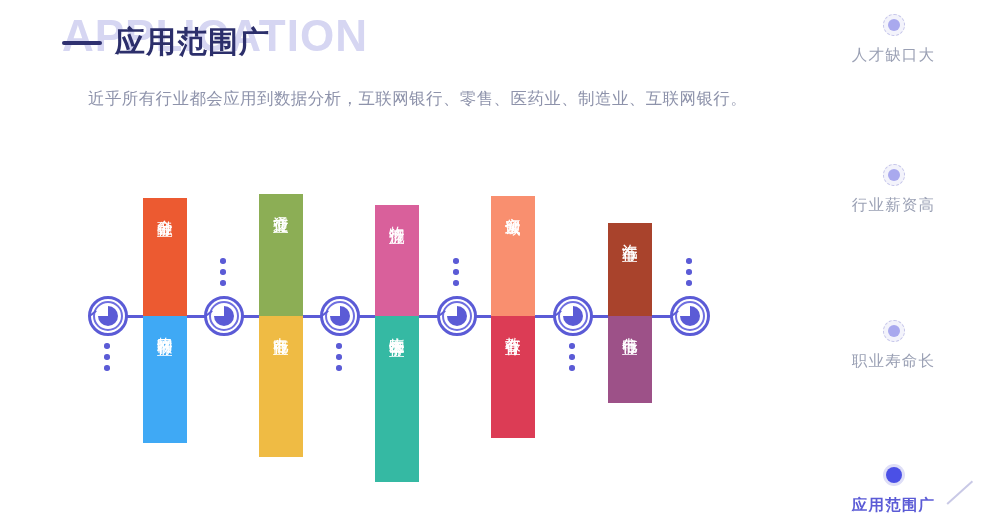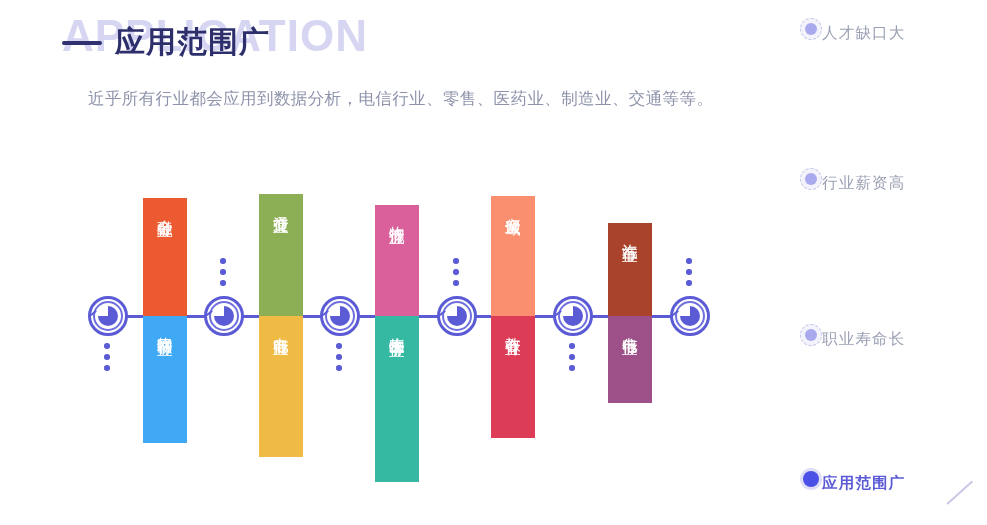--- a/index.html
+++ b/index.html
@@ -77,21 +77,21 @@
   .dots {
     position: absolute; display: flex; flex-direction: column;
     align-items: center; gap: 5.5px;
   }
   .dots i { display: block; width: 5.5px; height: 5.5px; border-radius: 50%; background: #5b5bd6; }
 
   
   .nav { position: absolute; right: 0; top: 0; width: 187px; height: 525px; }
   .nav-item {
     position: absolute; left: 0; width: 187px;
-    display: flex; flex-direction: row; align-items: center;
+    display: flex; flex-direction: column; align-items: center;
   }
   .nav-dot { position: relative; width: 22px; height: 22px; }
   .nav-dot .halo {
     position: absolute; inset: 0; border-radius: 50%;
     border: 1px dashed #c5c5ea; background: #f3f3fb;
   }
   .nav-dot .core {
     position: absolute; left: 5px; top: 5px; width: 12px; height: 12px;
     border-radius: 50%; background: #a9a9ee;
   }
@@ -118,21 +118,21 @@
 <body>
 
 <div id="slide">
 
   <div class="header">
     <div class="watermark">APPLICATION</div>
     <div class="title-row">
       <span class="title-dash"></span>
       <span class="title-text">应用范围广</span>
     </div>
-    <div class="subtitle">近乎所有行业都会应用到数据分析，电信行业、零售、医药业、制造业、交通等等。</div>
+    <div class="subtitle">近乎所有行业都会应用到数据分析，互联网银行、零售、医药业、制造业、互联网银行。</div>
   </div>
 
   <div class="timeline">
     <div class="axis"></div>
     <div id="nodes-layer">
         <div class="node" style="left: 108px; top: 316px;">
           <div class="ring-outer"></div>
           <div class="ring-inner"></div>
           <div class="pie"></div>
           <div class="tick"></div>

